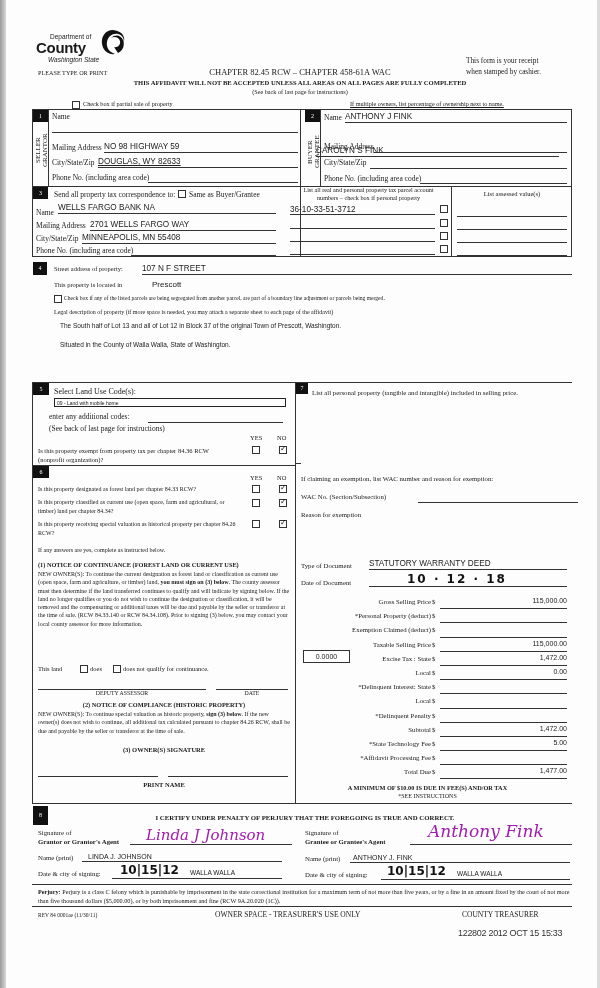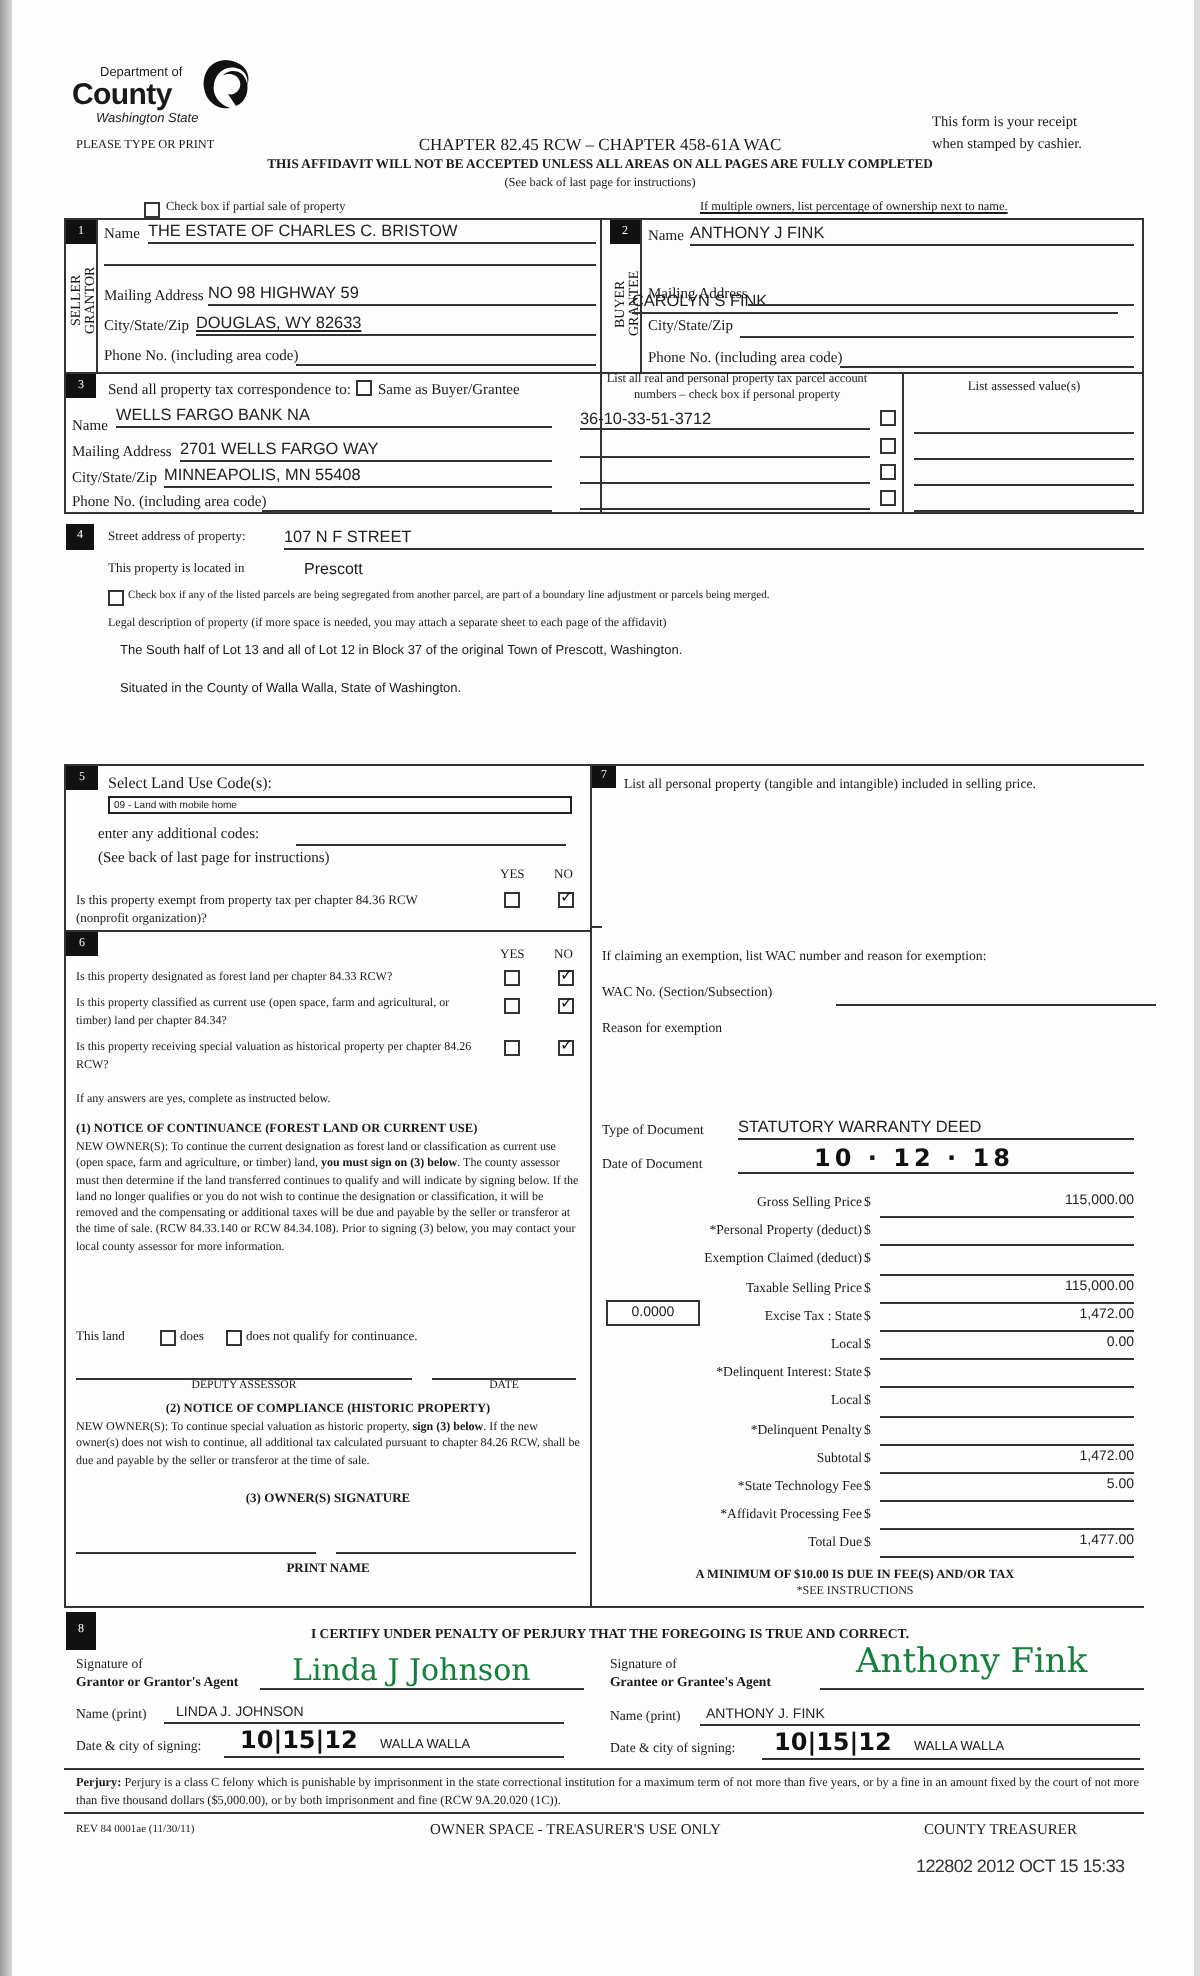--- a/index.html
+++ b/index.html
@@ -11,21 +11,21 @@
   .abs { position:absolute; }
   .sans { font-family:"Liberation Sans", sans-serif; }
   .filled { font-family:"Liberation Sans", sans-serif; font-size:8.2px; color:#222; }
   .lbl { font-size:7.5px; }
   .uline { border-bottom:1px solid #333; }
   .secnum { position:absolute; background:#111; color:#fff; font-size:6px; text-align:center; font-family:"Liberation Serif", serif; }
   .cb { position:absolute; width:8px; height:8px; border:1px solid #333; background:#fff; box-sizing:border-box; }
   .cb.checked::after { content:"✓"; position:absolute; left:0; top:-3px; font-size:8px; color:#111; }
   .vtext { position:absolute; writing-mode:vertical-rl; transform:rotate(180deg); font-size:7px; line-height:8px; text-align:center; }
   .hand { font-family:"DejaVu Sans", sans-serif; font-weight:bold; color:#111; }
-  .script { font-family:"DejaVu Serif", serif; color:#15803d; }
+  .script { font-family:"DejaVu Serif", serif; font-style:italic; color:#a21caf; }
   .right { text-align:right; }
   .center { text-align:center; }
   .bold { font-weight:bold; }
 </style>
 </head>
 <body>
 
 <div class="page">
   <div class="edge-l"></div>
   <div class="edge-r"></div>
@@ -56,21 +56,20 @@
 
   <div class="abs" style="left:32px;top:186px;width:540px;height:1px;background:#333;"></div>
 
   <div class="abs" style="left:451px;top:186px;width:1px;height:71px;background:#333;"></div>
 
   <div class="secnum" style="left:33px;top:110px;width:15px;height:12px;line-height:12px;">1</div>
   <div class="abs" style="left:48px;top:110px;width:1px;height:76px;background:#333;"></div>
   <div class="vtext" style="left:34px;top:130px;height:40px;width:7px;">SELLER</div>
   <div class="vtext" style="left:41px;top:130px;height:40px;width:7px;">GRANTOR</div>
   <div class="abs lbl" style="left:52px;top:112px;">Name</div>
-  <div class="abs uline filled" style="left:74px;top:111px;width:224px;height:10px;">THE ESTATE OF CHARLES C. BRISTOW</div>
   <div class="abs uline" style="left:52px;top:131px;width:246px;height:1px;"></div>
   <div class="abs lbl" style="left:52px;top:143px;">Mailing Address</div>
   <div class="abs uline filled" style="left:104px;top:142px;width:194px;height:10px;">NO 98 HIGHWAY 59</div>
   <div class="abs lbl" style="left:52px;top:158px;">City/State/Zip</div>
   <div class="abs uline filled" style="left:98px;top:157px;width:200px;height:10px;text-decoration:underline;">DOUGLAS, WY  82633</div>
   <div class="abs lbl" style="left:52px;top:173px;">Phone No. (including area code)</div>
   <div class="abs uline" style="left:148px;top:181px;width:150px;height:1px;"></div>
 
   <div class="secnum" style="left:305px;top:110px;width:15px;height:12px;line-height:12px;">2</div>
   <div class="abs" style="left:320px;top:110px;width:1px;height:76px;background:#333;"></div>

